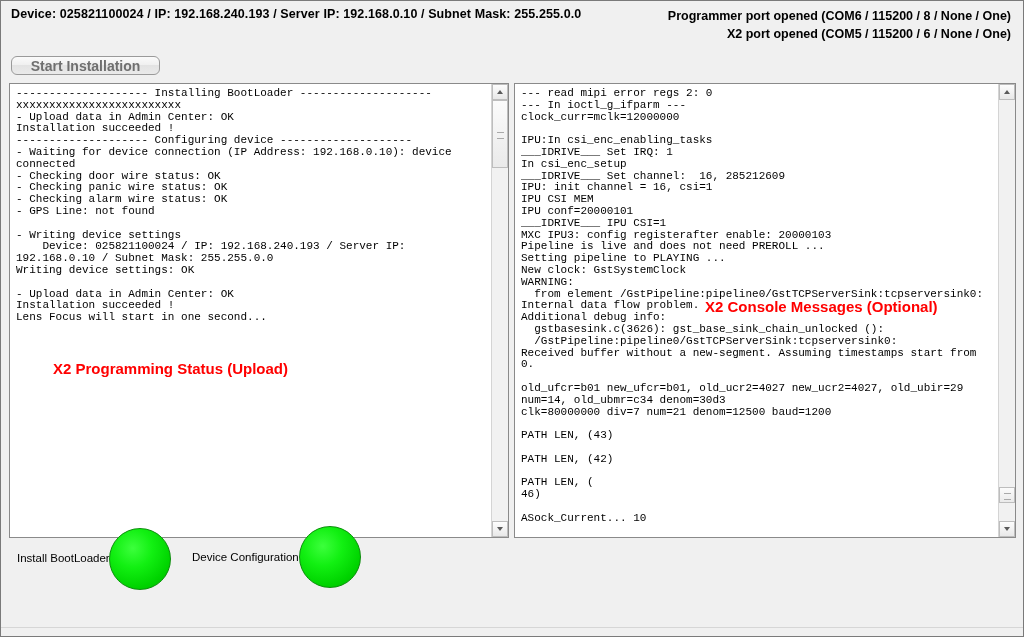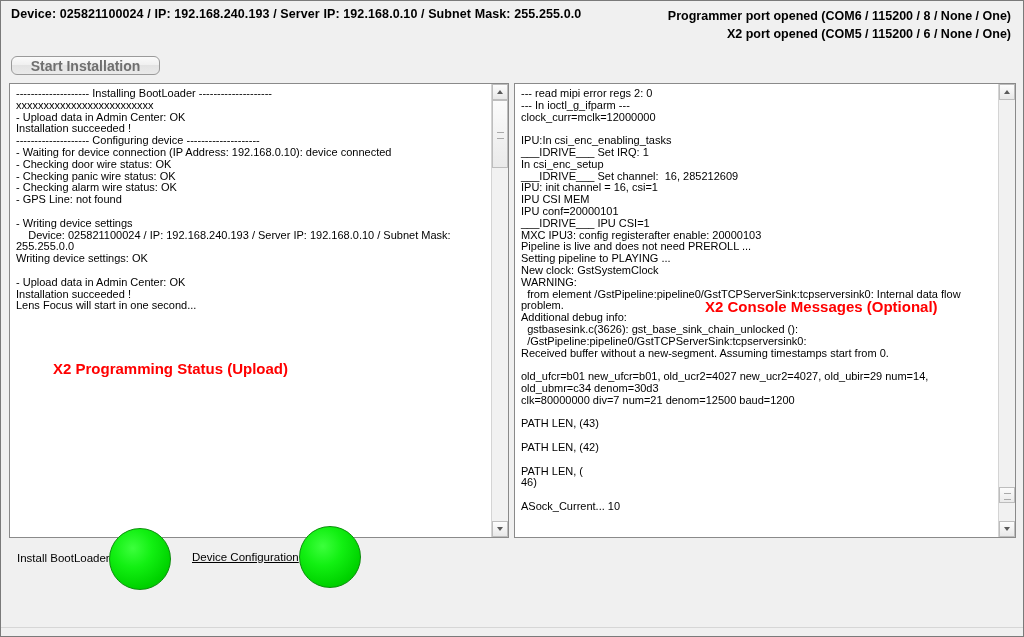--- a/index.html
+++ b/index.html
@@ -131,21 +131,21 @@
   #right-panel { left: 513px; width: 502px; }
 
   .panel-text {
     position: absolute;
     left: 0;
     top: 0;
     right: 17px;
     bottom: 0;
     padding: 4px 6px;
     box-sizing: border-box;
-    font-family: Liberation Sans, sans-serif;
+    font-family: Liberation Mono, monospace;
     font-size: 11px;
     line-height: 11.8px;
     white-space: pre-wrap;
     color: #000;
     overflow: hidden;
     border-radius: 19px;
   }
   #right-panel .panel-text { color: #000; }
 
   
@@ -232,21 +232,21 @@
     width: 62px;
     height: 62px;
     border-radius: 50%;
     background: radial-gradient(circle at 38% 32%, #3cff3c 0%, #12f012 35%, #00d400 70%, #00b300 100%);
     border: 1px solid #0b8f0b;
     box-sizing: border-box;
   }
   #led-bootloader { left: 100px; top: 12px; }
   #led-device-config { left: 290px; top: 10px; }
   #label-bootloader { left: 8px; top: 36px; }
-  #label-device-config { left: 183px; top: 35px; text-decoration: underline; }
+  #label-device-config { left: 183px; top: 35px; }
 
   
   .status-strip {
     position: absolute;
     left: 0;
     right: 0;
     bottom: 0;
     height: 8px;
     background: #f0f0f0;
     border-top: 1px solid #d6d6d6;

